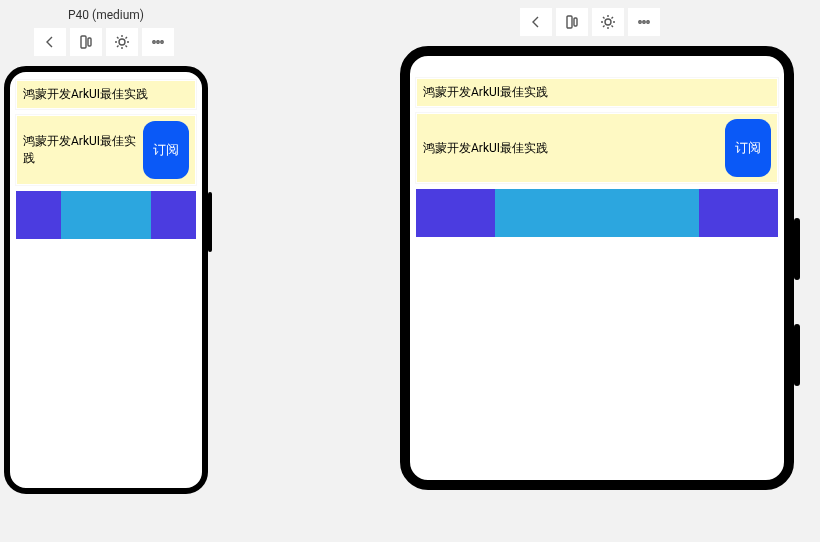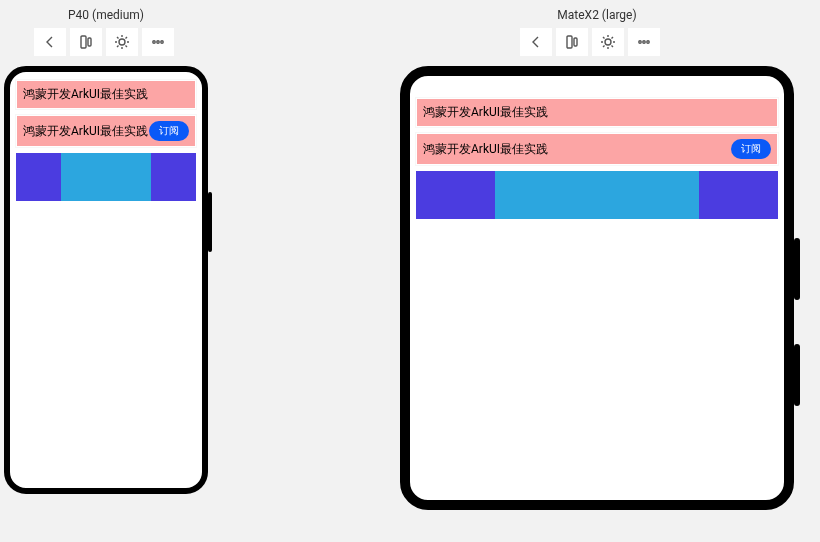--- a/index.html
+++ b/index.html
@@ -86,36 +86,36 @@
       background: #000;
       border-radius: 3px;
     }
     .screen {
       padding: 8px 6px;
       width: 100%;
       height: 100%;
     }
     .screen-matex2 { padding-top: 22px; }
     .text-row {
-      background: #fca5a5;
+      background: #fef9c3;
       border: 1px solid #fff;
       padding: 5px 6px;
       font-size: 12px;
       color: #000;
       margin-bottom: 6px;
       display: flex;
       align-items: center;
       justify-content: space-between;
       box-shadow: 0 0 0 1px rgba(0,0,0,0.03);
     }
     .pill {
       background: #0a59f7;
       color: #fff;
-      font-size: 10px;
-      padding: 3px 10px;
+      font-size: 13px;
+      padding: 20px 10px;
       border-radius: 12px;
       cursor: pointer;
       white-space: nowrap;
     }
     .bar-row {
       display: flex;
       width: 100%;
       height: 48px;
     }
     .bar-seg { height: 100%; }
@@ -172,21 +172,20 @@
           <div class="bar-seg c-dark" style="flex:1"></div>
           <div class="bar-seg c-light" style="flex:2"></div>
           <div class="bar-seg c-dark" style="flex:1"></div>
         </div>
       </div>
     </div>
   </div>
 </div>
 
 <div class="device-wrap" id="wrap-matex2">
-  <div class="device-label">MateX2 (large)</div>
 
   <div class="toolbar" style="padding-left:120px">
     <div class="tool-btn">
       <svg viewBox="0 0 16 16">
           <path d="M10 3 L5 8 L10 13"></path>
         </svg>
     </div>
     <div class="tool-btn">
       <svg viewBox="0 0 16 16">
           <rect x="3" y="2" width="5" height="12" rx="1"></rect>

